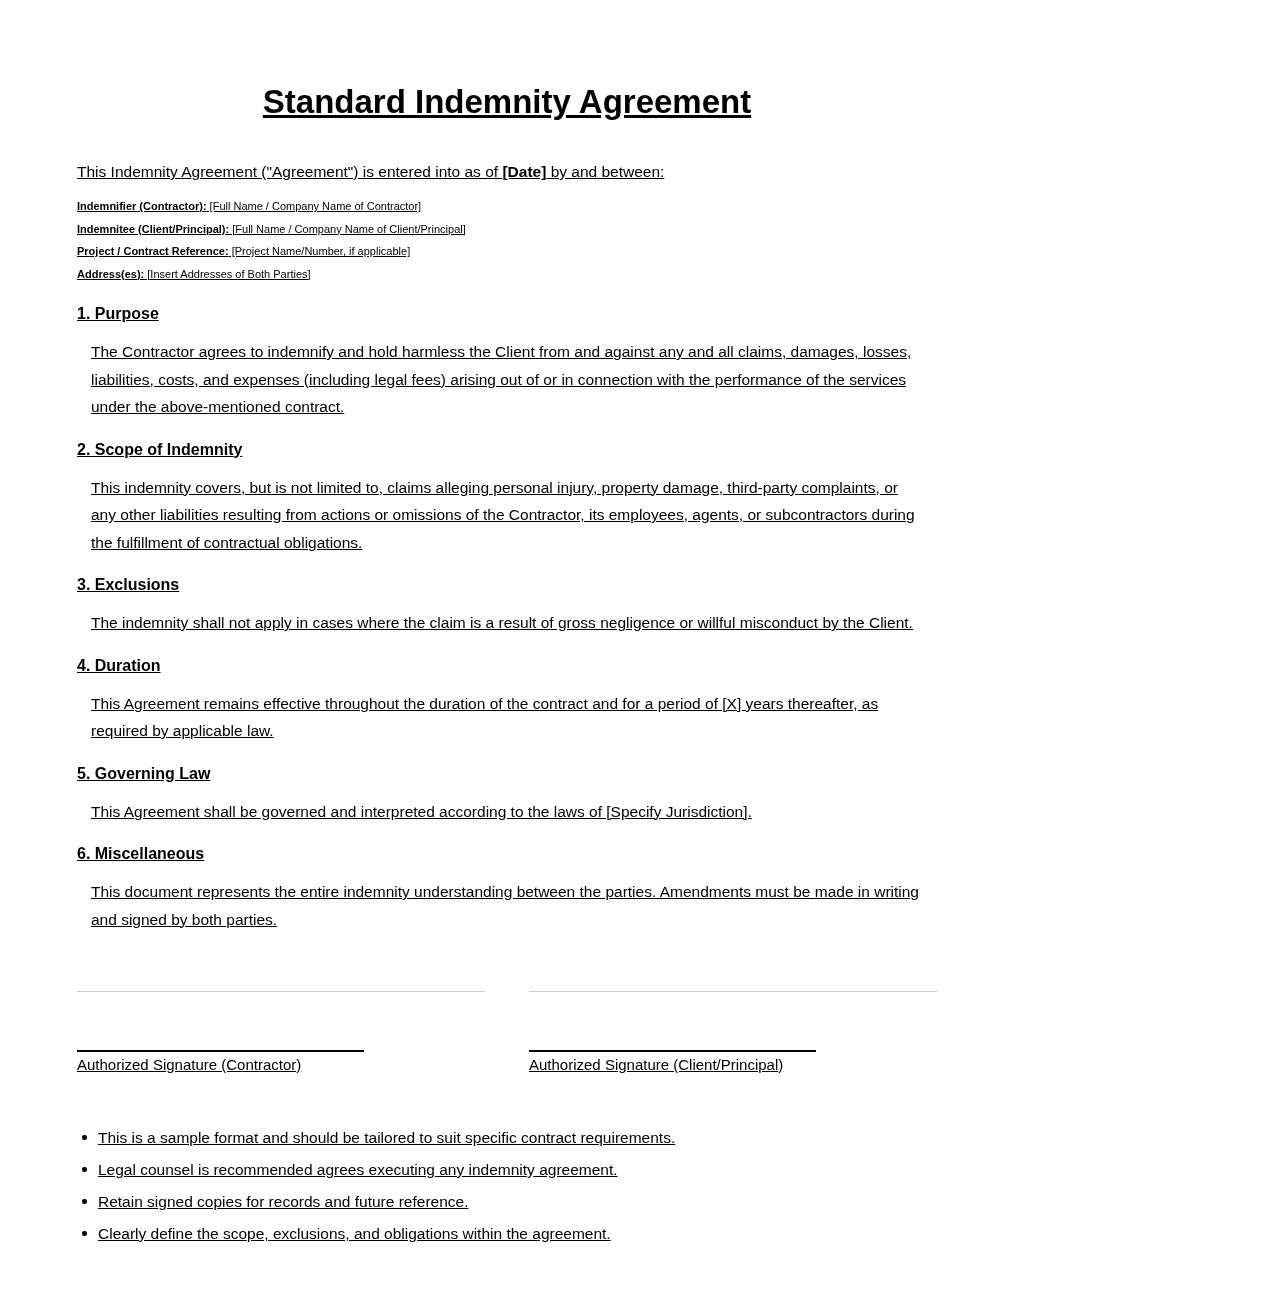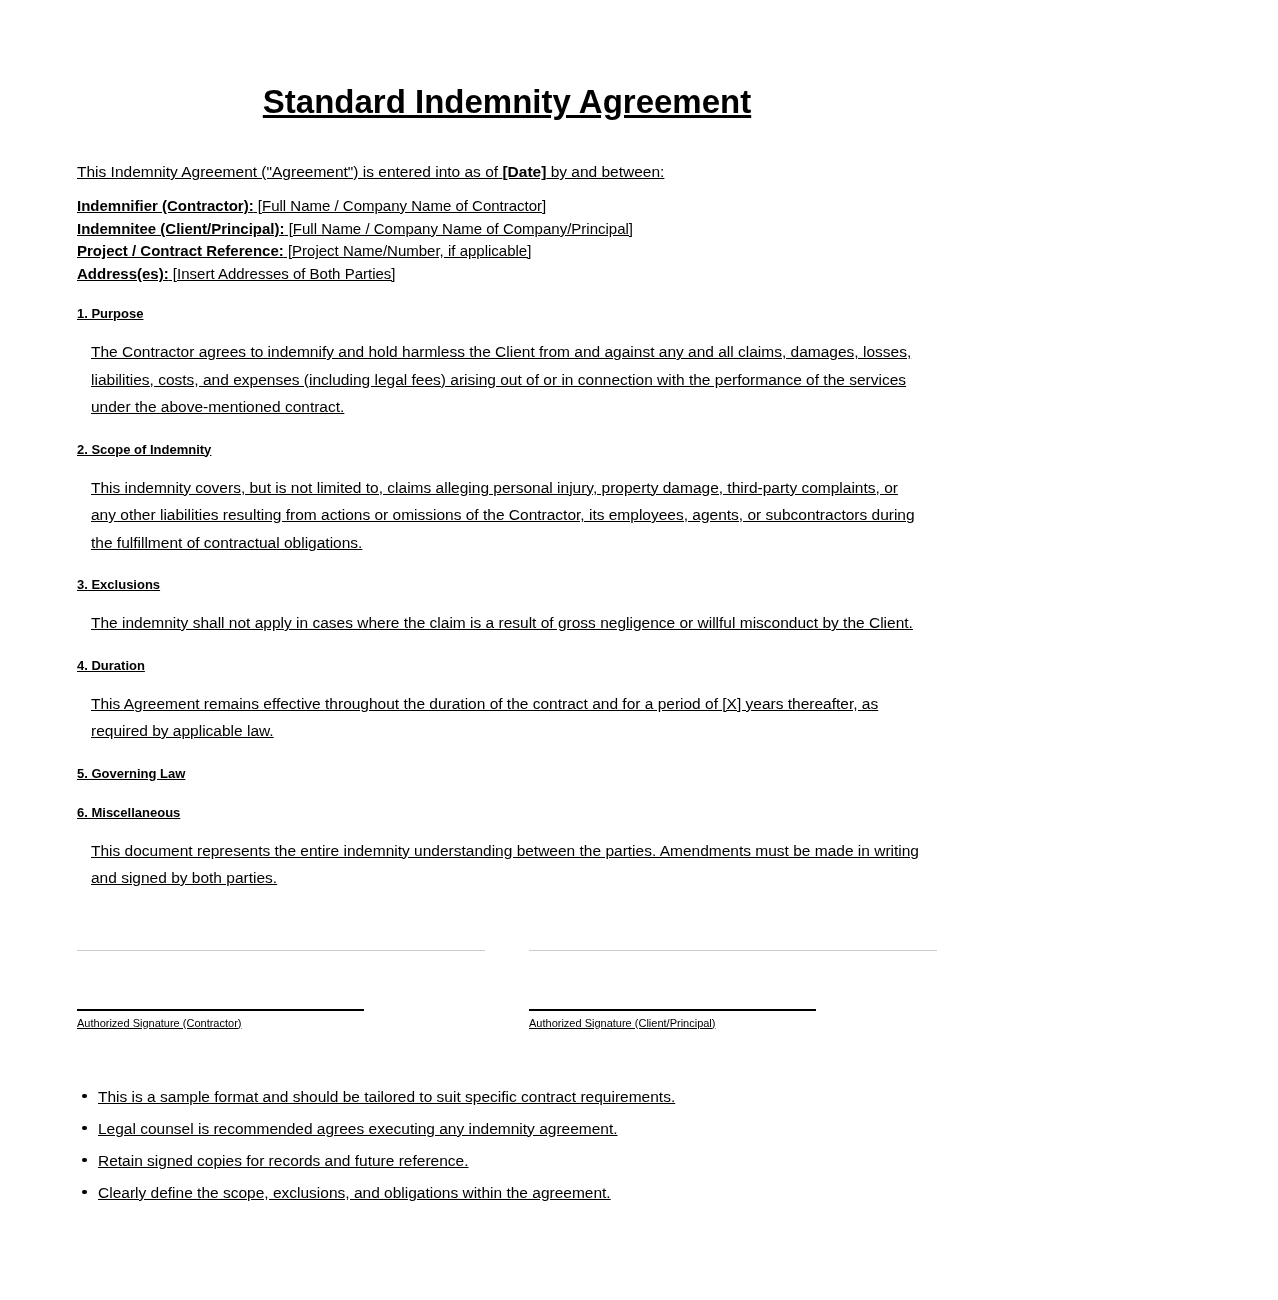--- a/index.html
+++ b/index.html
@@ -23,27 +23,27 @@
     text-align: center;
     line-height: 40px;
     margin: 0 0 36px 0;
   }
   .intro {
     font-size: 15.5px;
     line-height: 27px;
     margin: 0 0 10px 0;
   }
   .parties {
-    font-size: 15px;
+    font-size: 11px;
     line-height: 22.5px;
     margin: 0 0 12px 0;
   }
   .party-label { font-weight: bold; }
   .section-heading {
-    font-size: 13px;
+    font-size: 16px;
     font-weight: bold;
     line-height: 21px;
     margin: 18px 0 12px 0;
   }
   .section-body {
     font-size: 15.5px;
     line-height: 27.5px;
     margin: 14px;
   }
   .sig-row {
@@ -58,21 +58,21 @@
     margin: 0;
     height: 0;
   }
   .sig-line {
     width: 287px;
     border-bottom: 2px solid #000000;
     height: 60px;
     margin-bottom: 2px;
   }
   .sig-label {
-    font-size: 11px;
+    font-size: 15px;
     line-height: 21px;
   }
   .notes {
     list-style: none;
     margin: 52px 0 18px 0;
     padding: 0;
   }
   .notes li {
     position: relative;
     padding-left: 21px;
@@ -94,21 +94,21 @@
 <body>
 
 <div class="doc">
 
   <h1 class="page-title">Standard Indemnity Agreement</h1>
 
   <p class="intro"><span>This Indemnity Agreement ("Agreement") is entered into as of </span><strong>[Date]</strong><span> by and between:</span></p>
 
   <p class="parties">
     <span><strong class="party-label">Indemnifier (Contractor):</strong><span> [Full Name / Company Name of Contractor]</span></span><br>
-    <span><strong class="party-label">Indemnitee (Client/Principal):</strong><span> [Full Name / Company Name of Company/Principal]</span></span><br>
+    <span><strong class="party-label">Indemnitee (Client/Principal):</strong><span> [Full Name / Company Name of Client/Principal]</span></span><br>
     <span><strong class="party-label">Project / Contract Reference:</strong><span> [Project Name/Number, if applicable]</span></span><br>
     <span><strong class="party-label">Address(es):</strong><span> [Insert Addresses of Both Parties]</span></span>
   </p>
 
   <div class="section">
     <h2 class="section-heading">1. Purpose</h2>
     <p class="section-body">The Contractor agrees to indemnify and hold harmless the Client from and against any and all claims, damages, losses, liabilities, costs, and expenses (including legal fees) arising out of or in connection with the performance of the services under the above-mentioned contract.</p>
   </div>
 
   <div class="section">
@@ -121,20 +121,21 @@
     <p class="section-body">The indemnity shall not apply in cases where the claim is a result of gross negligence or willful misconduct by the Client.</p>
   </div>
 
   <div class="section">
     <h2 class="section-heading">4. Duration</h2>
     <p class="section-body">This Agreement remains effective throughout the duration of the contract and for a period of [X] years thereafter, as required by applicable law.</p>
   </div>
 
   <div class="section">
     <h2 class="section-heading">5. Governing Law</h2>
+    <p class="section-body">This Agreement shall be governed and interpreted according to the laws of [Specify Jurisdiction].</p>
   </div>
 
   <div class="section">
     <h2 class="section-heading">6. Miscellaneous</h2>
     <p class="section-body">This document represents the entire indemnity understanding between the parties. Amendments must be made in writing and signed by both parties.</p>
   </div>
 
   <div class="sig-row">
     <div class="sig-col">
       <hr class="sig-divider">

